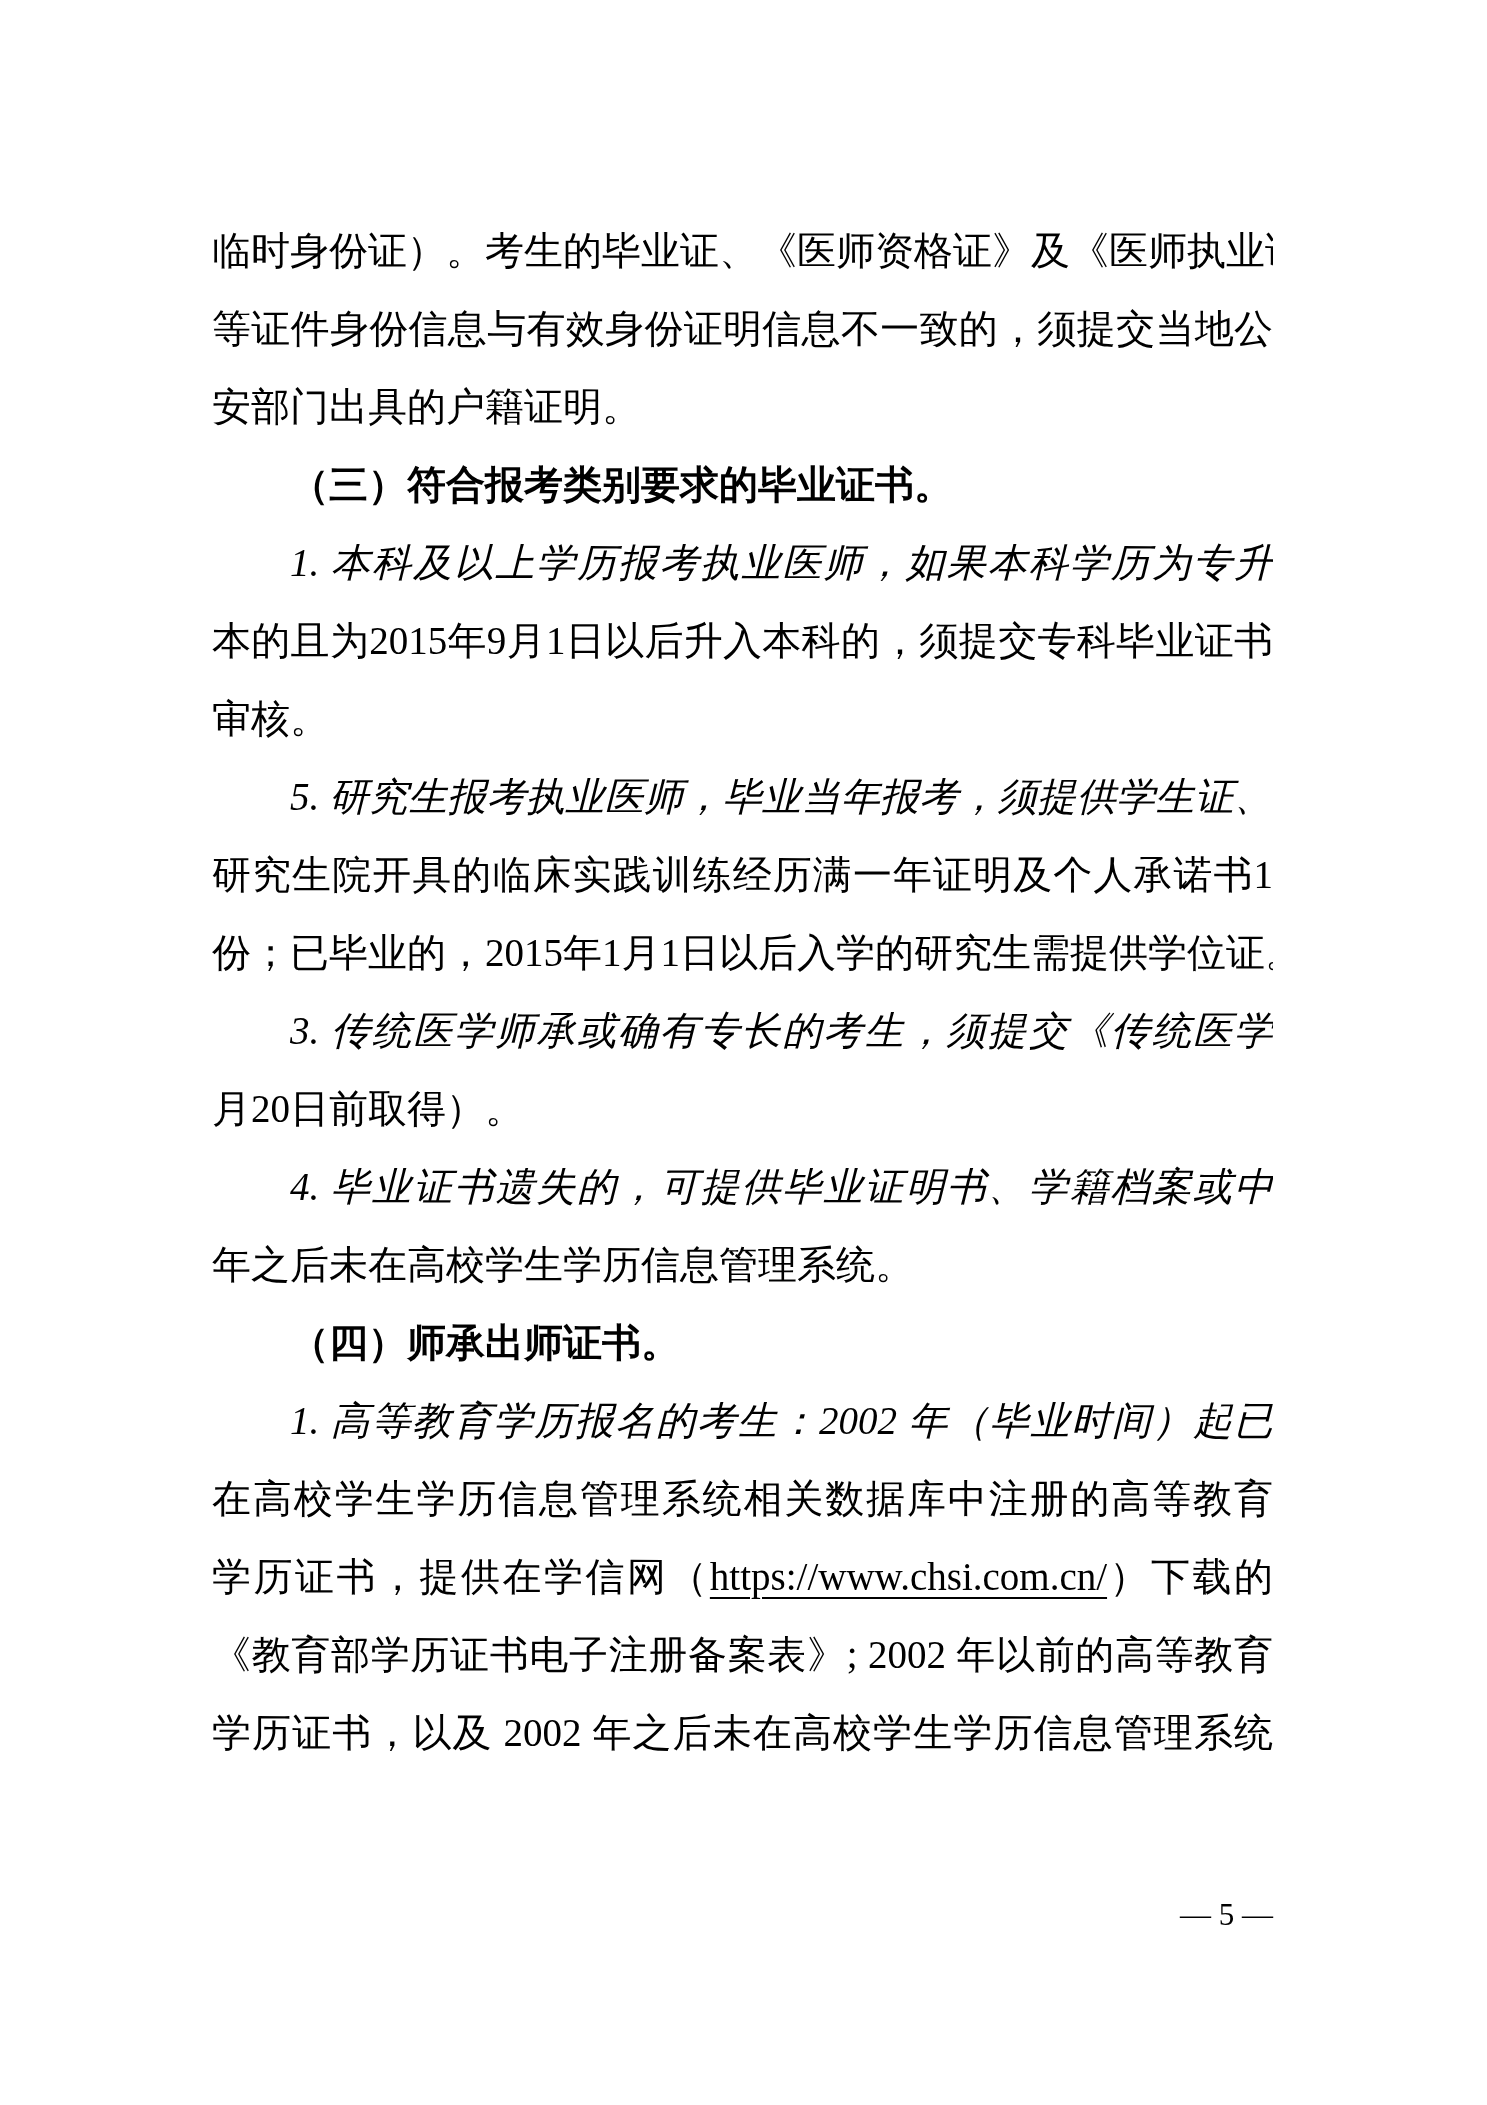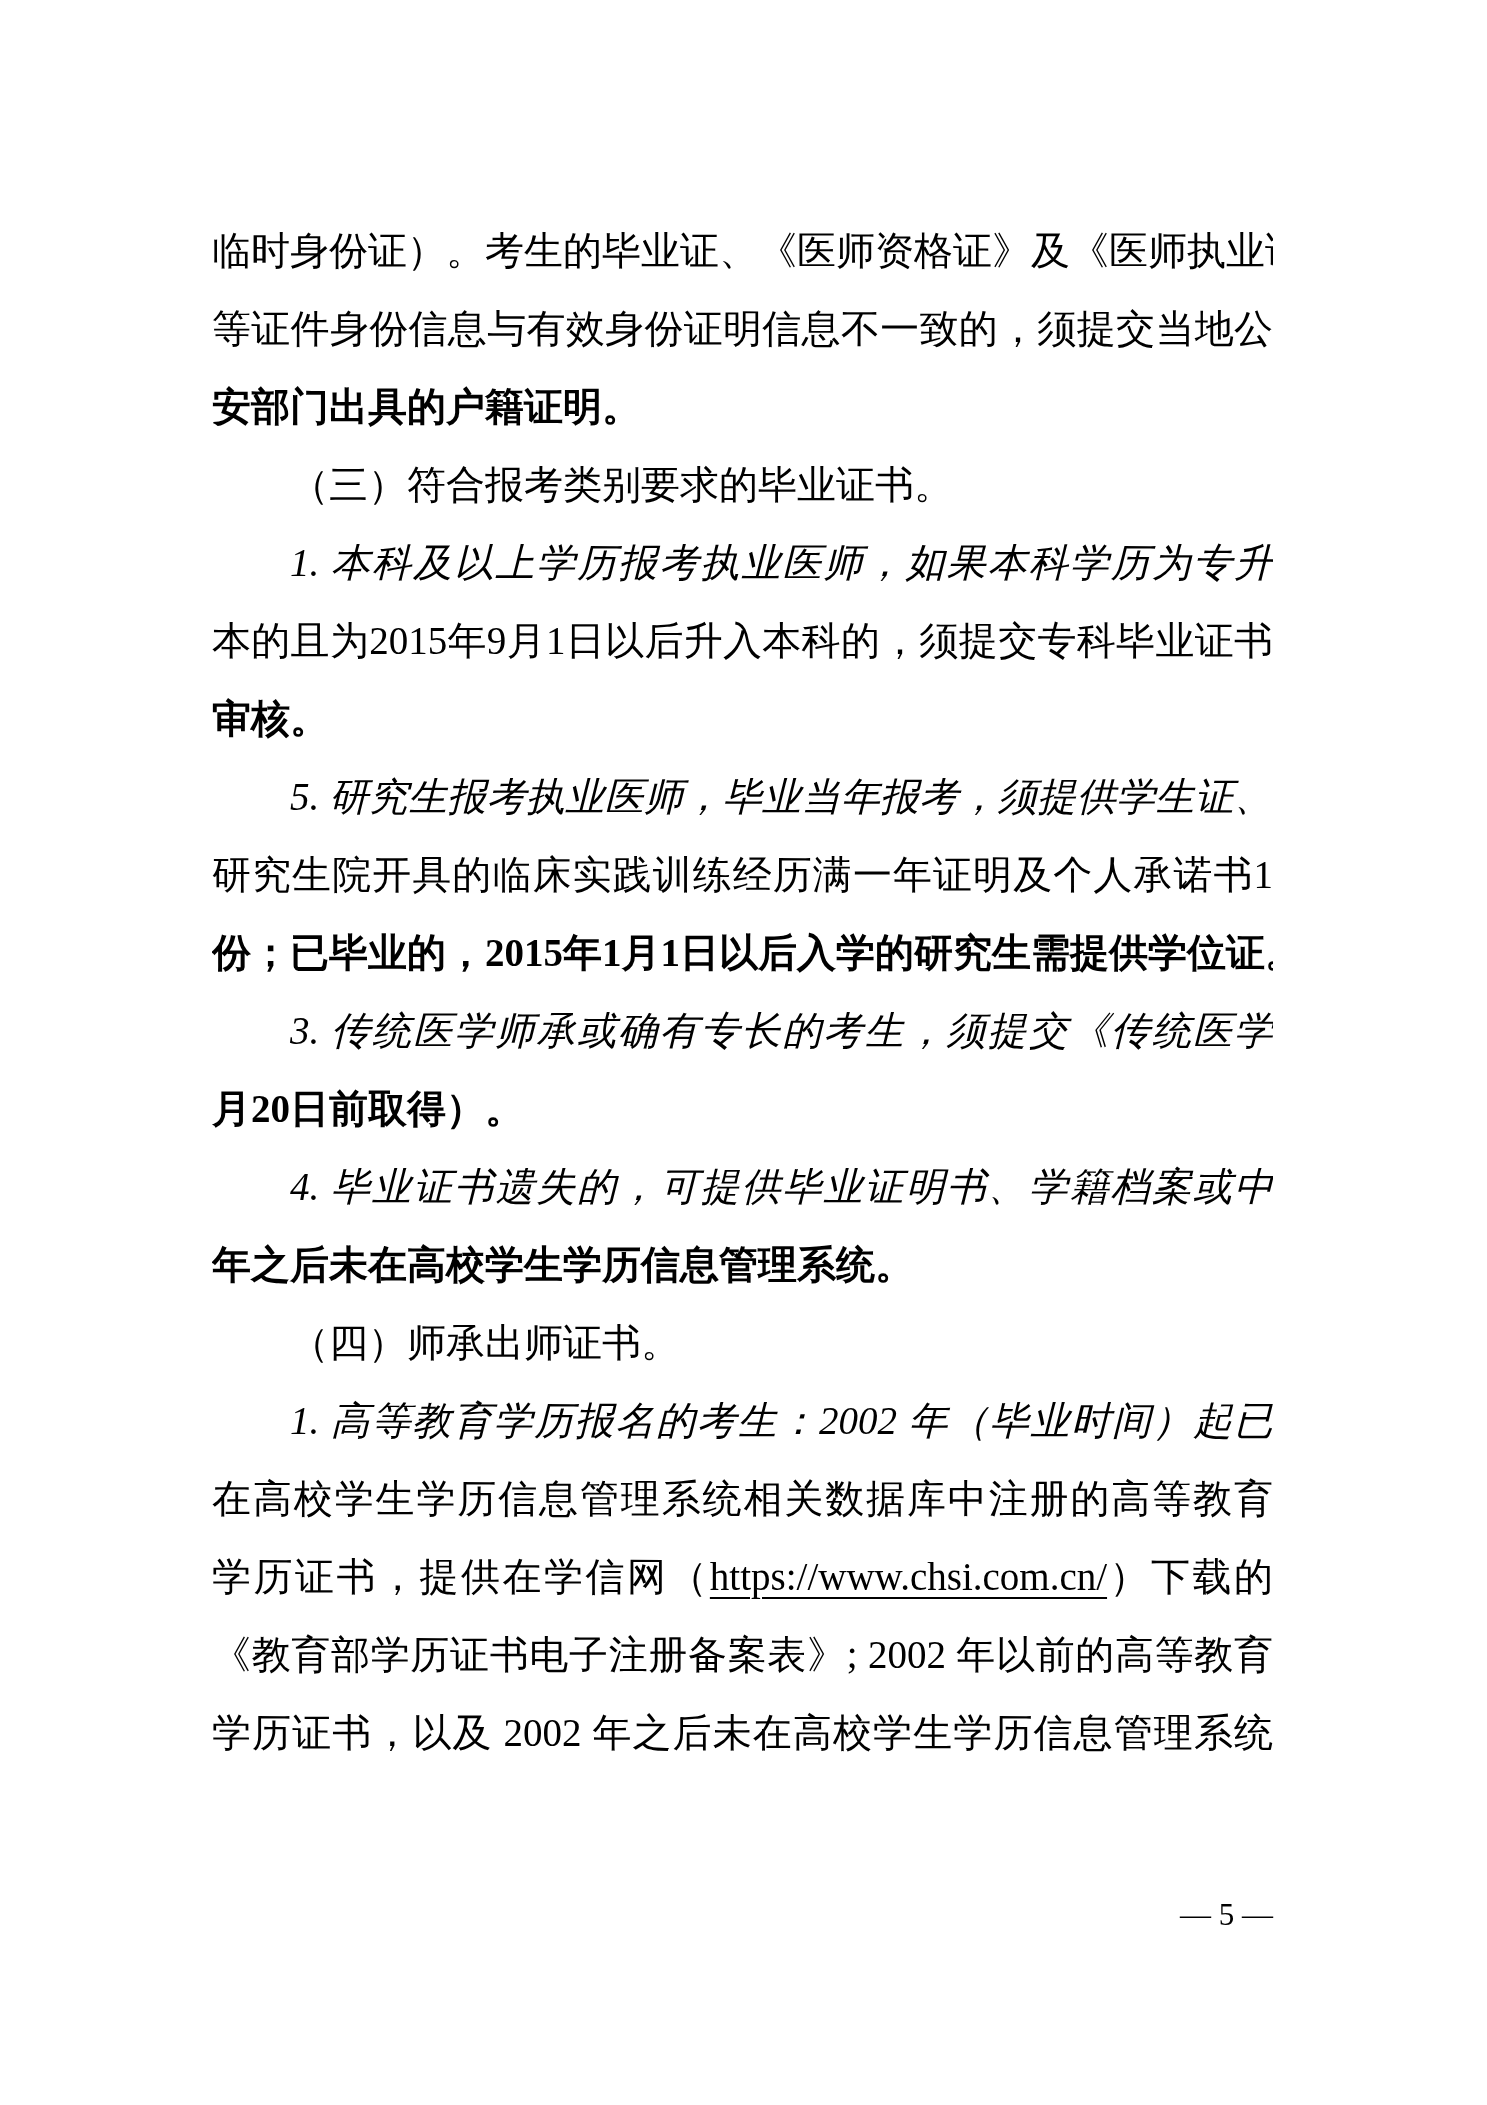--- a/index.html
+++ b/index.html
@@ -28,28 +28,27 @@
     font-size: 39px;
     white-space: nowrap;
     overflow: hidden;
     text-align: justify;
     text-align-last: justify;
     letter-spacing: 0;
   }
   .ln.end {
     text-align: left;
     text-align-last: left;
-    font-weight: bold;
   }
   .ln.ind {
     text-indent: 2em;
     font-style: italic;
   }
   .ln.head {
-    font-weight: normal;
+    font-weight: bold;
     text-indent: 2em;
     text-align: left;
     text-align-last: left;
   }
   .ln a.doclink {
     color: #000000;
     text-decoration: underline;
     text-underline-offset: 7px;
     text-decoration-thickness: 2px;
     margin-top: 40px;

